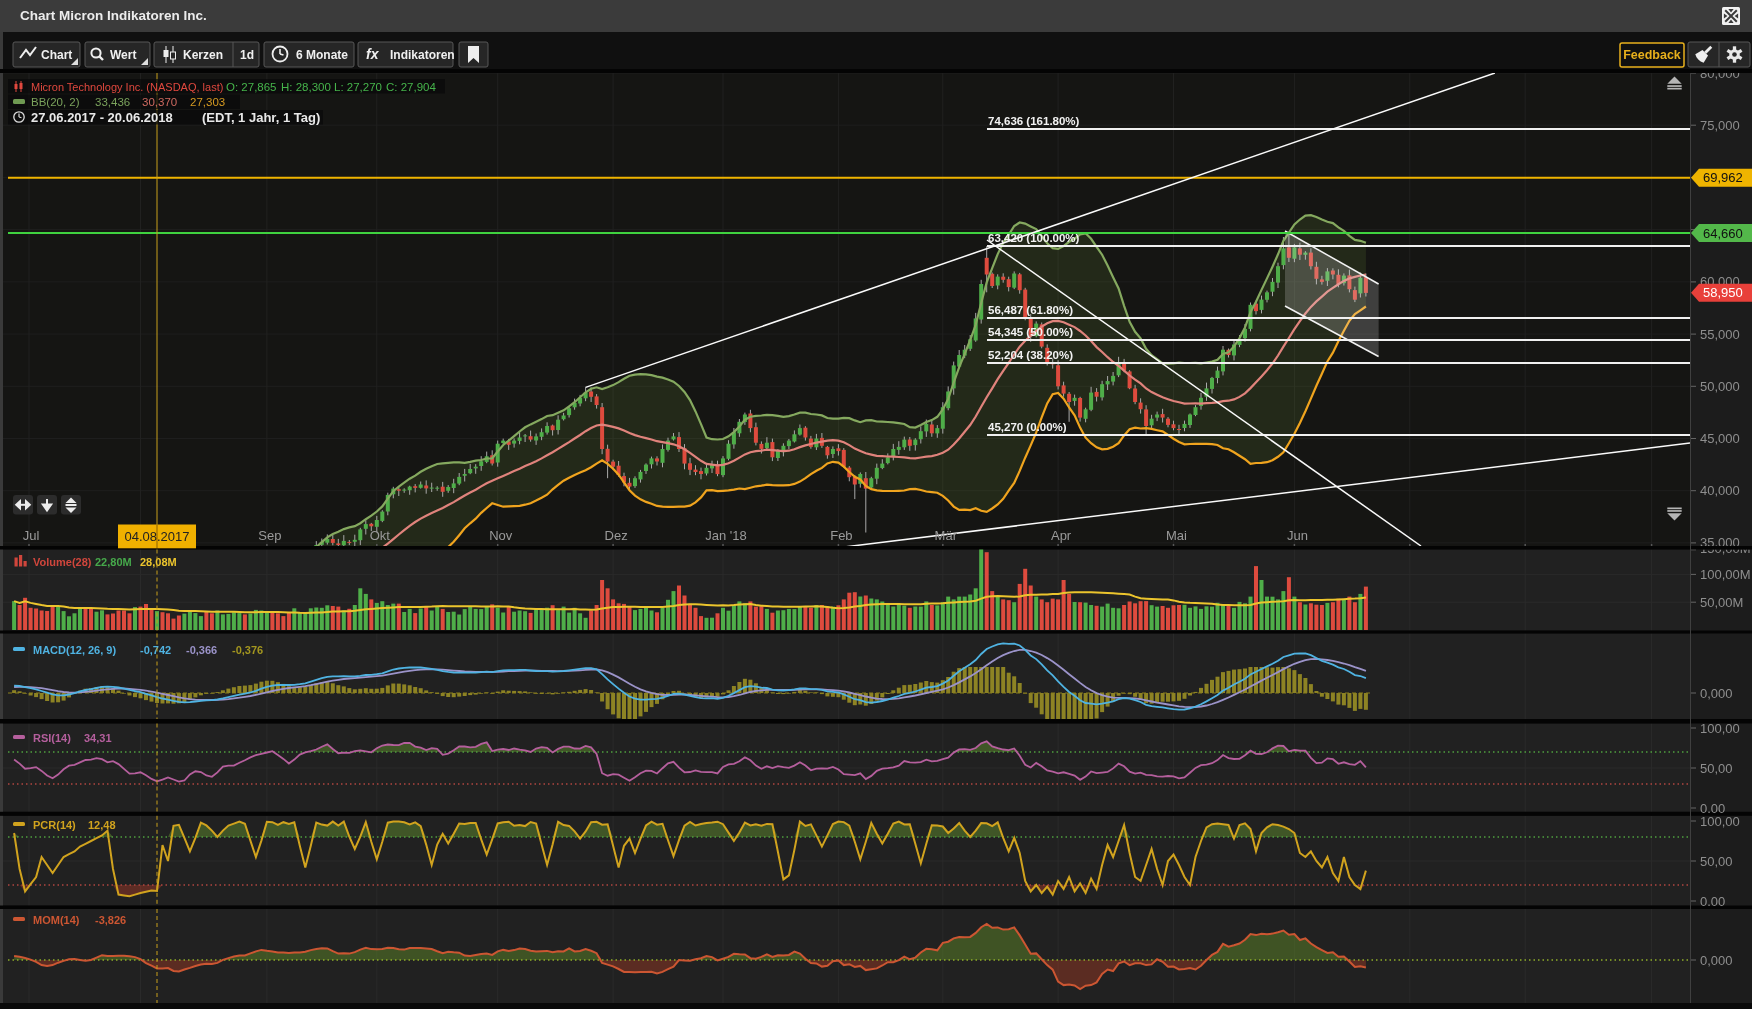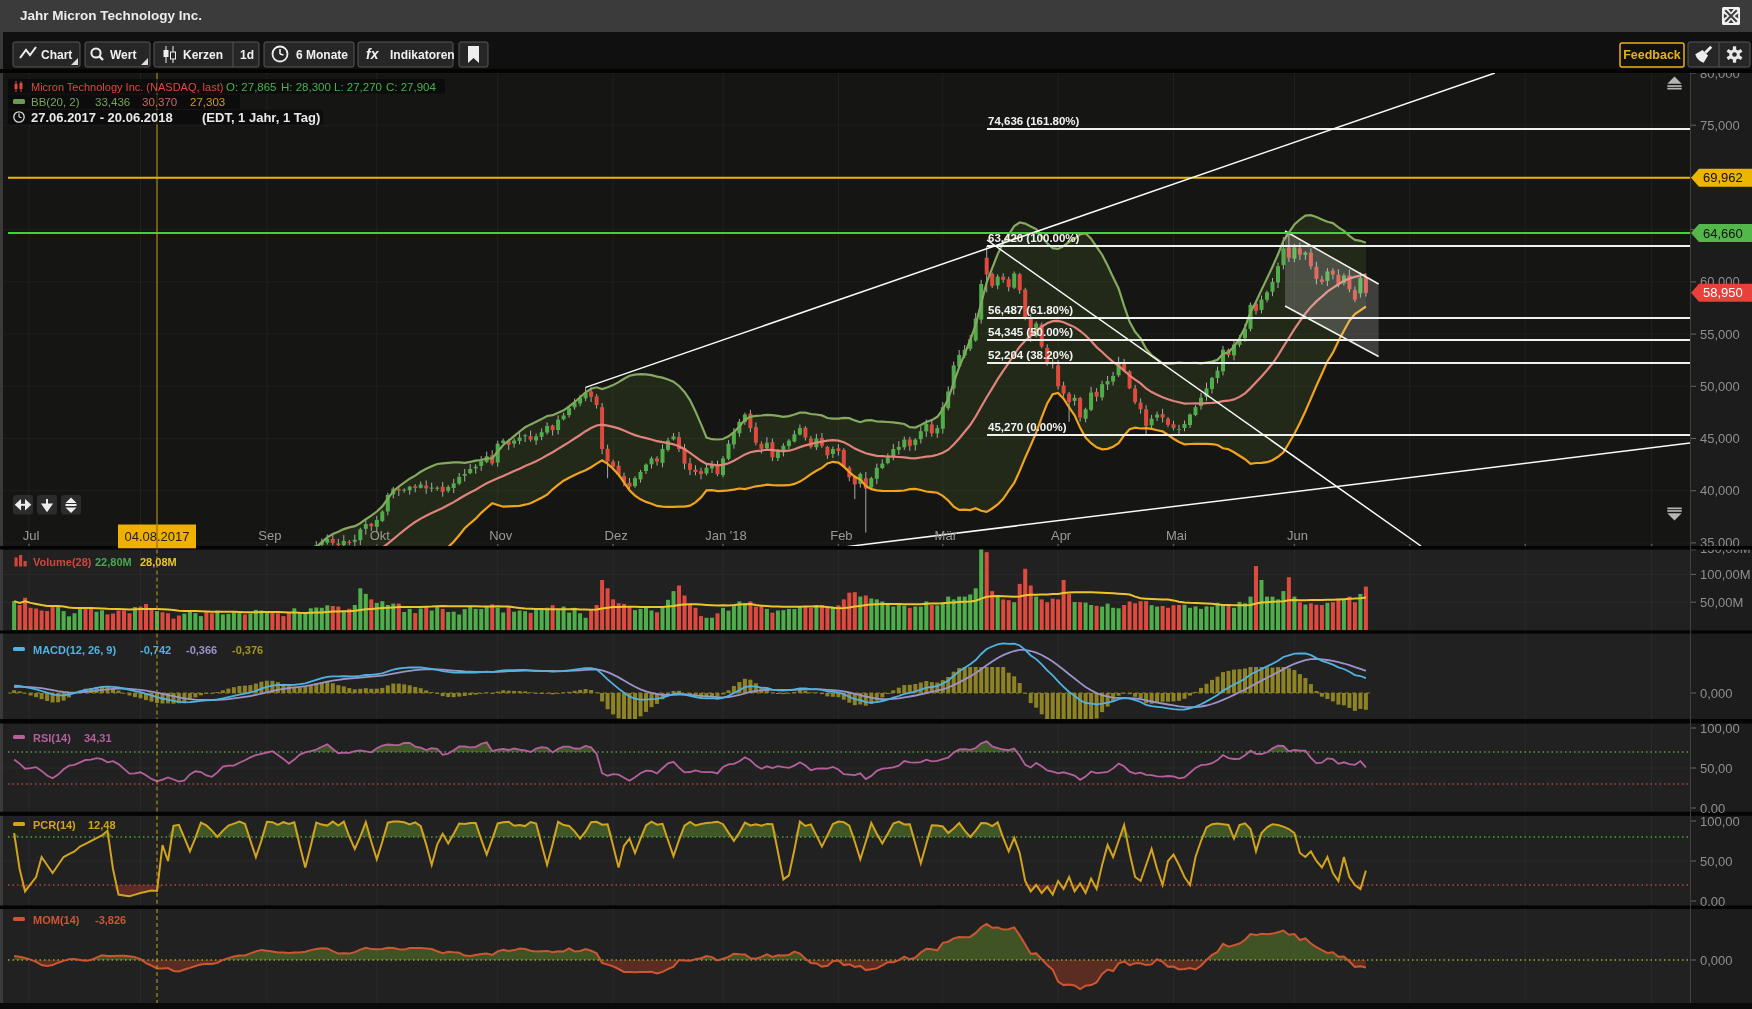--- a/index.html
+++ b/index.html
@@ -1,21 +1,21 @@
 <!DOCTYPE html>
 <html><head><meta charset="utf-8"><title>Chart Micron Technology Inc.</title>
 <style>
 *{margin:0;padding:0;box-sizing:border-box;}
 body{width:1752px;height:1009px;background:#000;overflow:hidden;font-family:"Liberation Sans",sans-serif;}
 #titlebar{position:absolute;left:0;top:0;width:1752px;height:32px;background:#3b3b3b;}
 #titlebar .t{position:absolute;left:20px;top:8px;font-size:13.5px;font-weight:bold;color:#ececec;}
 </style></head>
 <body>
 <div id="titlebar">
-    <div class="t">Jahr Micron Technology Inc.</div>
+    <div class="t">Chart Micron Indikatoren Inc.</div>
 <svg width="20" height="20" viewBox="0 0 20 20" style="position:absolute;left:1721px;top:6px;">
 <rect x="1" y="1" width="18" height="18" rx="1.5" fill="#f2f2f2"></rect>
 <g stroke="#3b3b3b" stroke-width="2">
         <line x1="4.2" y1="4.2" x2="15.8" y2="15.8"></line>
         <line x1="15.8" y1="4.2" x2="4.2" y2="15.8"></line>
       </g>
 <g fill="#3b3b3b">
         <path d="M7.4,2.9 L12.6,2.9 L10,6.4 z"></path>
         <path d="M7.4,17.1 L12.6,17.1 L10,13.6 z"></path>
         <path d="M2.9,7.4 L2.9,12.6 L6.4,10 z"></path>

